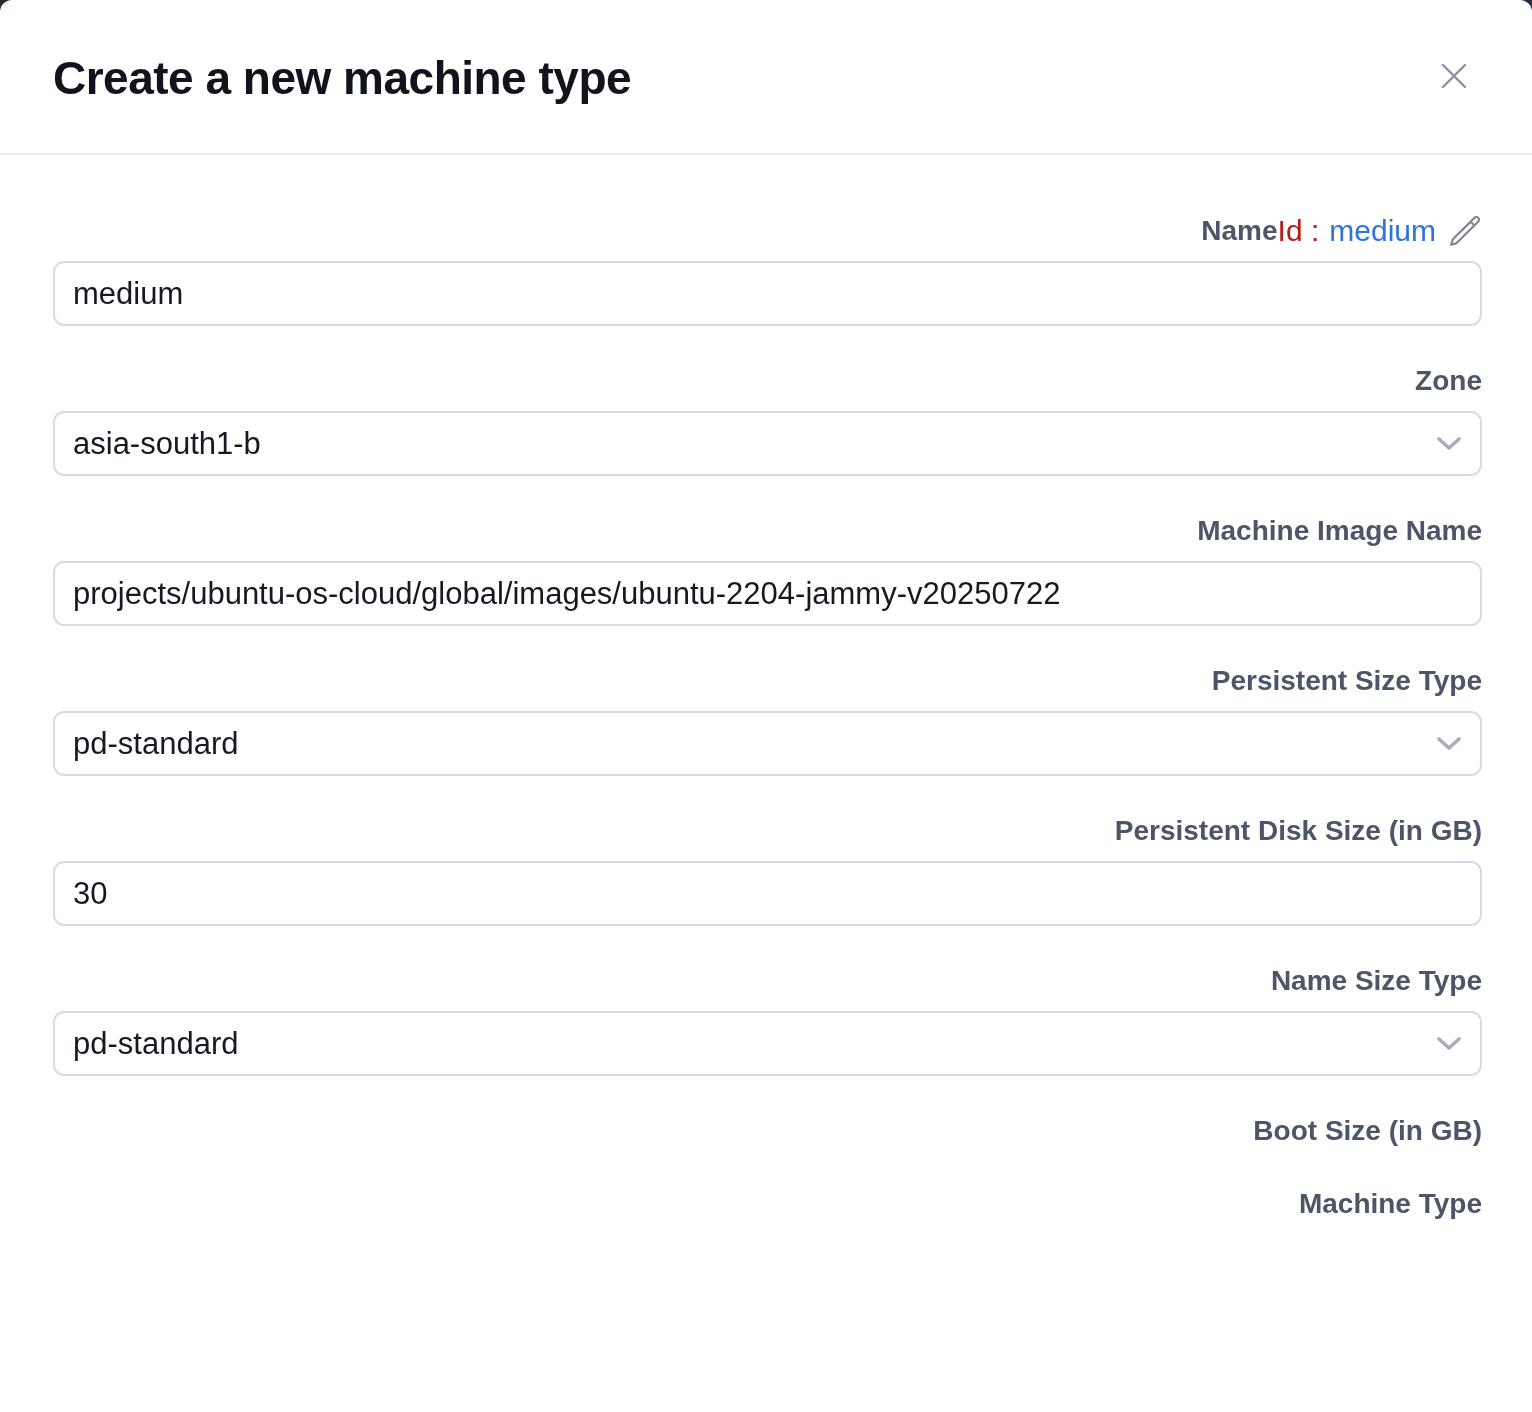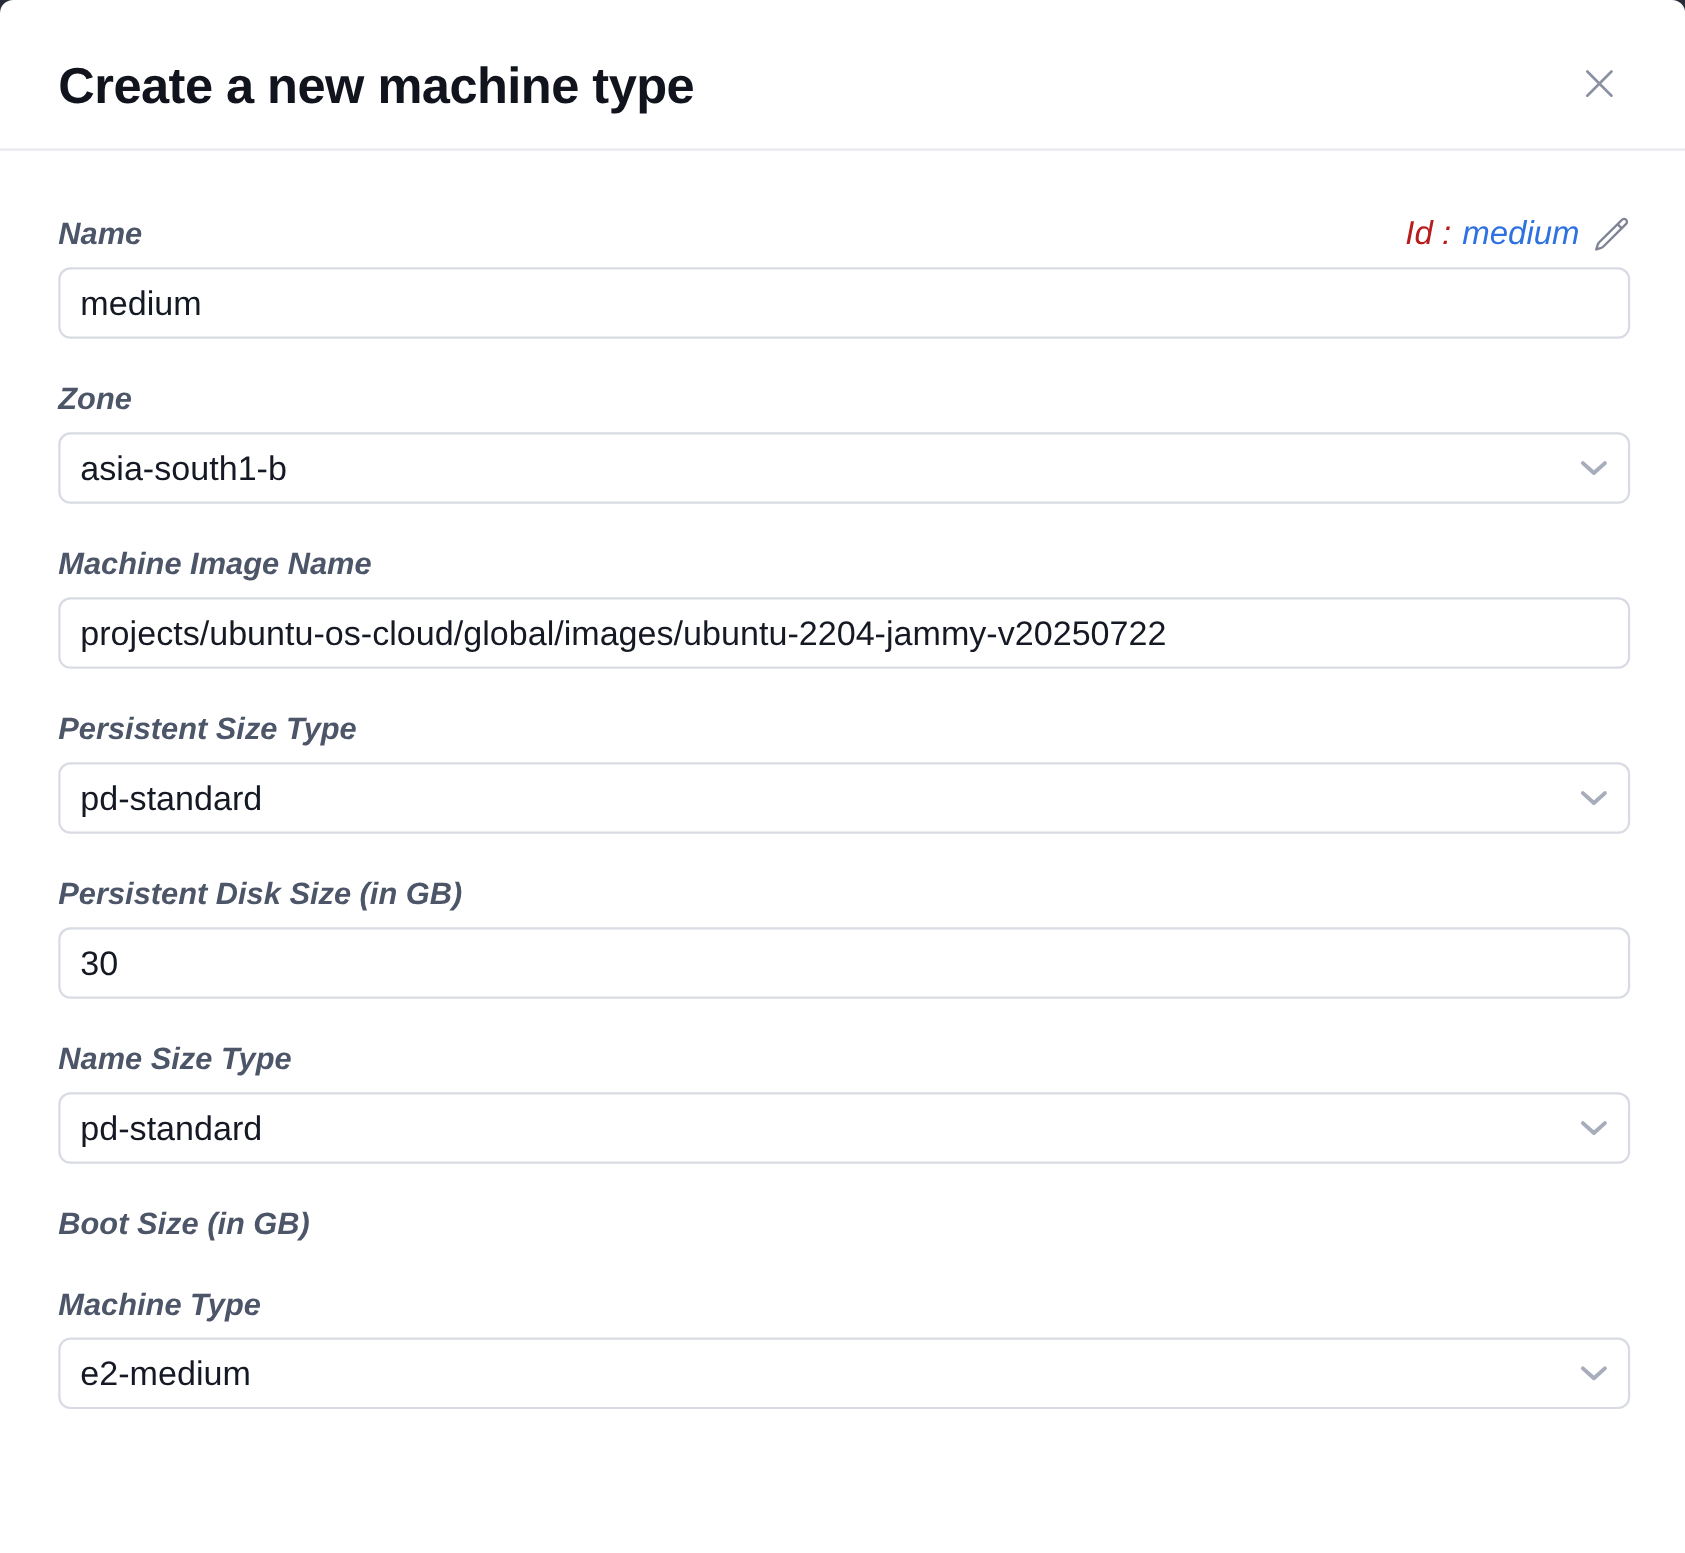--- a/index.html
+++ b/index.html
@@ -10,21 +10,21 @@
     overflow: hidden;
   }
   .modal {
     width: 1532px; height: 1412px;
     background: #ffffff;
     border-radius: 12px 12px 0 0;
     overflow: hidden;
   }
   .modal-header {
     position: relative;
-    height: 137px;
+    height: 155px;
     padding: 52px 53px 0 53px;
     border-bottom: 2px solid #e7e9ef;
   }
   .modal-title {
     font-size: 46px;
     font-weight: 700;
     letter-spacing: -0.5px;
     line-height: 1.15;
     color: #11141d;
   }
@@ -35,25 +35,24 @@
     background: none; border: none;
     cursor: pointer;
     display: flex; align-items: center; justify-content: center;
   }
   .modal-body {
     padding: 58px 50px 0 53px;
   }
   .field { margin-bottom: 37px; }
   .label-row {
     display: flex;
-    justify-content: space-between;
+    justify-content: flex-end;
     align-items: center;
     margin-bottom: 12px;
     min-height: 36px;
-    font-style: italic;
   }
   .field-label {
     font-size: 28px;
     line-height: 36px;
     font-weight: 600;
     color: #4d5668;
   }
   .id-display {
     display: flex;
     align-items: center;
@@ -199,24 +198,16 @@
     <div class="field">
       <div class="label-row">
         <span class="field-label">Boot Size (in GB)</span>
       </div>
     </div>
 
     <div class="field">
       <div class="label-row">
         <span class="field-label">Machine Type</span>
       </div>
-      <div class="control">
-        <div class="select-box">e2-medium</div>
-        <span class="chevron">
-          <svg width="26" height="18" viewBox="0 0 26 18" fill="none">
-            <path d="M3 4 L13 13 L23 4" stroke="#a8adbb" stroke-width="3.6" stroke-linecap="round" stroke-linejoin="round"></path>
-          </svg>
-        </span>
-      </div>
     </div>
 
   </div>
 </div>
 
 </body></html>

